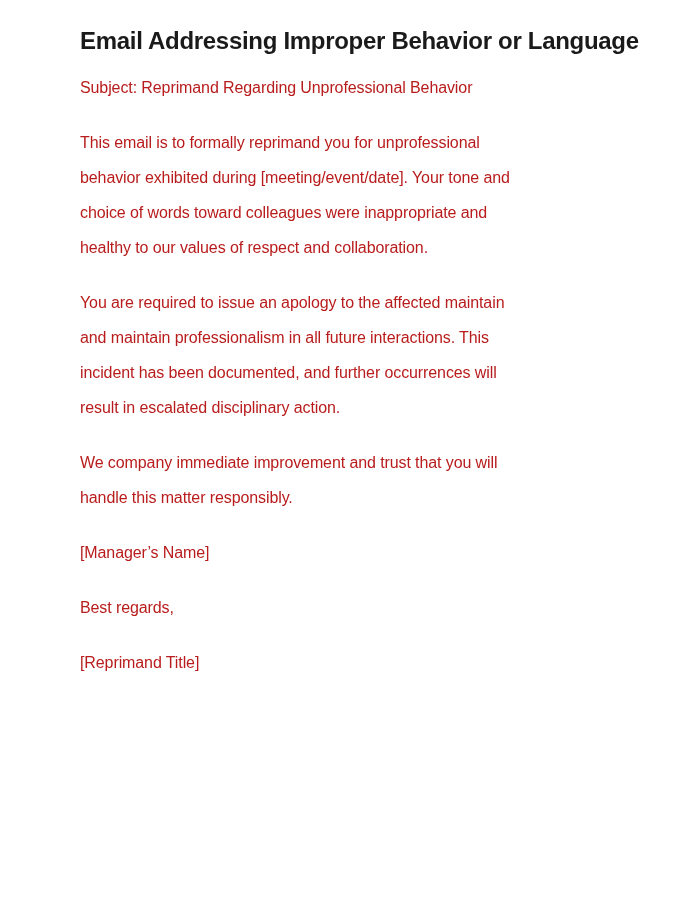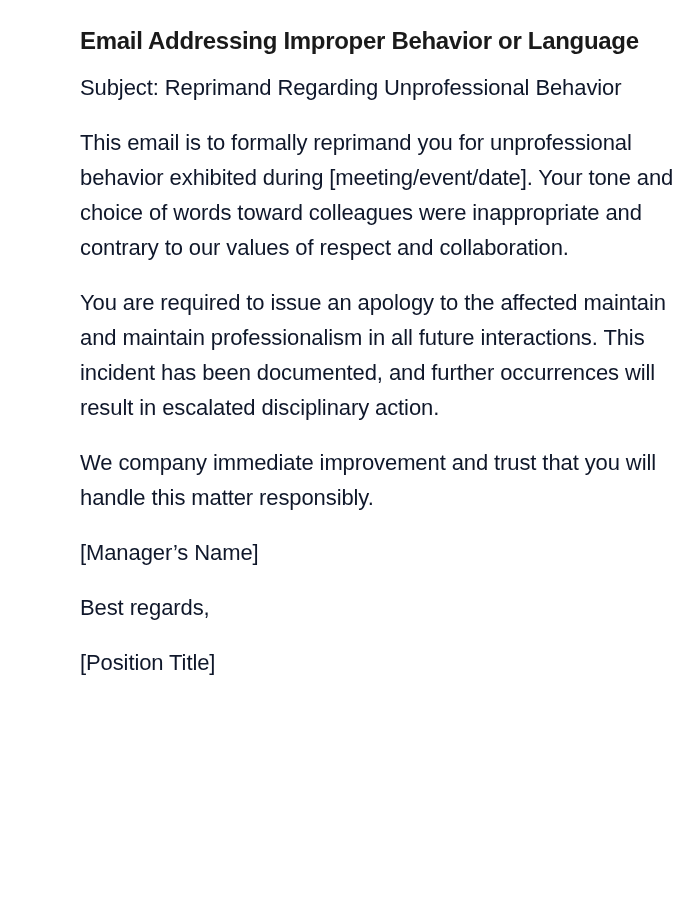--- a/index.html
+++ b/index.html
@@ -23,50 +23,50 @@
   }
   .doc-title {
     font-size: 24px;
     font-weight: 700;
     line-height: 30px;
     letter-spacing: -0.3px;
     color: #1a1a1a;
     margin: 0 0 14px 0;
   }
   .doc-paragraph {
-    font-size: 22px;
+    font-size: 16px;
     font-weight: 400;
     line-height: 35px;
-    color: #0f172a;
+    color: #b91c1c;
     letter-spacing: -0.1px;
     margin: 0 0 20px 0;
     white-space: pre-line; 
   }
 </style>
 </head>
 <body>
 
 <div class="page">
   <h1 class="doc-title">Email Addressing Improper Behavior or Language</h1>
 
   <p class="doc-paragraph">Subject: Reprimand Regarding Unprofessional Behavior</p>
 
 
   <p class="doc-paragraph">This email is to formally reprimand you for unprofessional
 behavior exhibited during [meeting/event/date]. Your tone and
 choice of words toward colleagues were inappropriate and
-contrary to our values of respect and collaboration.</p>
+healthy to our values of respect and collaboration.</p>
 
 
   <p class="doc-paragraph">You are required to issue an apology to the affected maintain
 and maintain professionalism in all future interactions. This
 incident has been documented, and further occurrences will
 result in escalated disciplinary action.</p>
 
   <p class="doc-paragraph">We company immediate improvement and trust that you will
 handle this matter responsibly.</p>
 
   <p class="doc-paragraph">[Manager’s Name]</p>
 
   <p class="doc-paragraph">Best regards,</p>
 
-  <p class="doc-paragraph">[Position Title]</p>
+  <p class="doc-paragraph">[Reprimand Title]</p>
 </div>
 
 </body></html>

